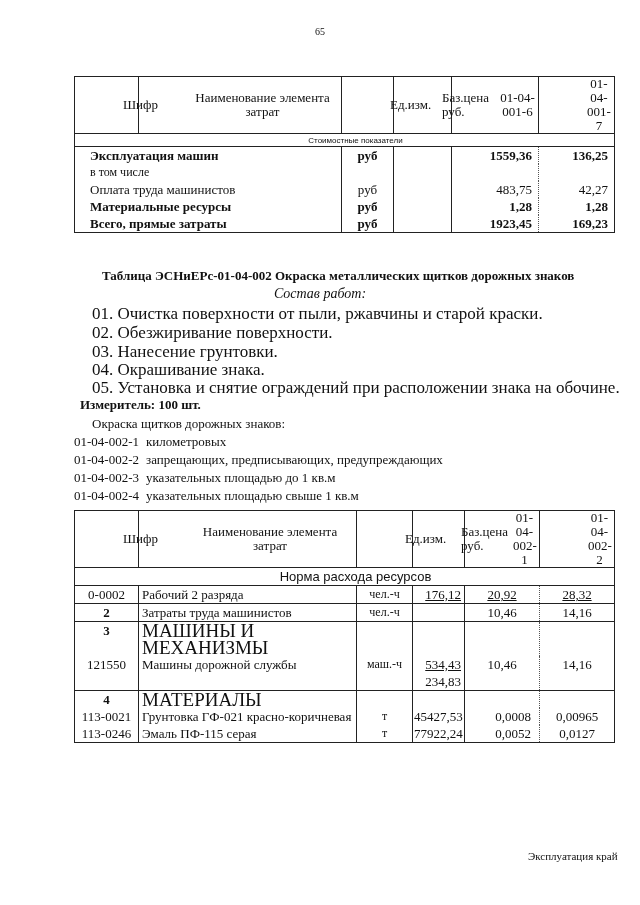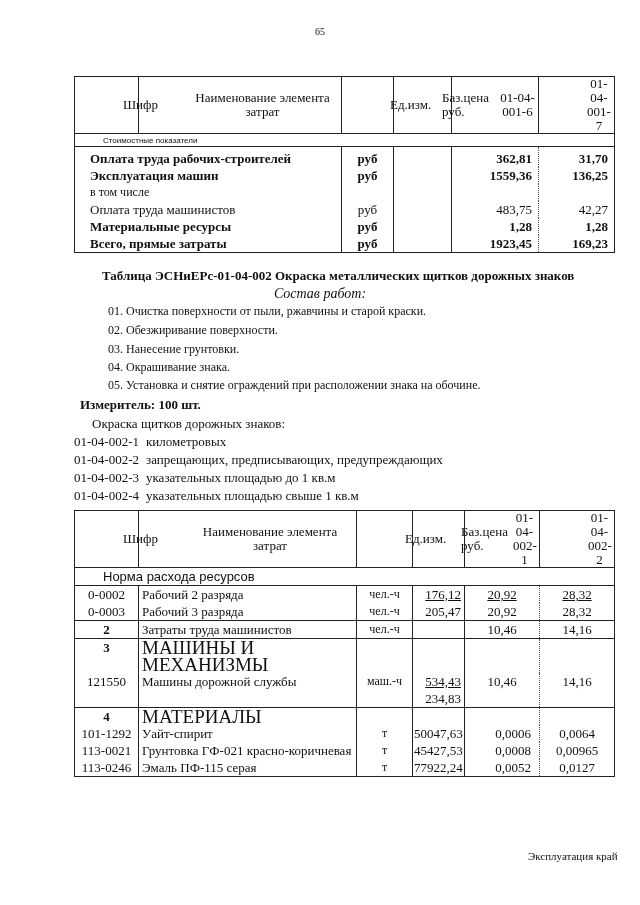--- a/index.html
+++ b/index.html
@@ -3,38 +3,38 @@
   <meta charset="utf-8">
   <style>
     html, body { margin: 0; padding: 0; background: #ffffff; }
     body { width: 640px; height: 905px; position: relative; overflow: hidden;
       font-family: "Liberation Serif", "DejaVu Serif", serif; color: #111; }
     .page-number { position: absolute; top: 26px; left: 0; width: 640px; text-align: center; font-size: 10px; }
 
     table { border-collapse: collapse; position: absolute; table-layout: fixed; }
     td, th { padding: 0 3px; font-weight: normal; }
     .hdr th { border: 1px solid #222; font-size: 13px; line-height: 14px; text-align: center; vertical-align: middle; padding-left: 48px; }
-    .subhdr td { border: 1px solid #222; border-top: none; font-family: "Liberation Sans", "DejaVu Sans", sans-serif; font-size: 8px; text-align: left; height: 12px; padding-right: 6px; padding-left: 28px; }
+    .subhdr td { border: 1px solid #222; border-top: none; font-family: "Liberation Sans", "DejaVu Sans", sans-serif; font-size: 8px; text-align: center; height: 12px; padding-right: 6px; padding-left: 28px; }
 
     
     #t1 { left: 74px; top: 76px; width: 540px; }
     #t1 .hdr th { height: 31px; }
     #t1 td.body { font-size: 13px; line-height: 17px; height: 17px; vertical-align: bottom; }
     #t1 tr.r td.c0 { border-left: 1px solid #222; padding-left: 15px; text-align: left; }
     #t1 tr.r td.c1 { border-left: 1px solid #222; text-align: center; }
     #t1 tr.r td.c2 { border-left: 1px solid #222; border-right: 1px solid #222; }
     #t1 tr.r td.c3 { text-align: right; padding-right: 6px; }
     #t1 tr.r td.c4 { border-left: 1px dotted #555; border-right: 1px solid #222; text-align: right; padding-right: 6px; }
     #t1 tr.r.first td { padding-top: 3px; }
     #t1 tr.r.last td { border-bottom: 1px solid #222; }
     .b { font-weight: bold; }
 
     .title { position: absolute; left: 78px; top: 268px; font-size: 13px; font-weight: bold; white-space: nowrap; margin-left: 24px; }
     .section { position: absolute; left: 0; width: 640px; text-align: center; top: 286px; font-size: 14px; font-style: italic; }
-    .work { position: absolute; left: 92px; font-size: 12px; white-space: nowrap; margin-left: 16px; }
+    .work { position: absolute; left: 92px; font-size: 17px; white-space: nowrap; }
     .meter { position: absolute; left: 80px; top: 397px; font-size: 13px; font-weight: bold; }
     .intro { position: absolute; left: 92px; top: 416px; font-size: 13px; }
     .variant { position: absolute; left: 74px; font-size: 13px; white-space: nowrap; }
     .variant .code { display: inline-block; width: 72px; }
 
     
     #t2 { left: 74px; top: 510px; width: 540px; }
     #t2 .hdr th { height: 31px; }
     #t2 td { font-size: 13px; line-height: 17px; vertical-align: top; }
     #t2 td.code { border-left: 1px solid #222; border-right: 1px solid #222; text-align: center; }
@@ -73,27 +73,20 @@
     <th>Шифр</th>
     <th>Наименование элемента затрат</th>
     <th>Ед.изм.</th>
     <th><span>Баз.цена</span><br><span>руб.</span></th>
     <th>01-04-001-6</th>
     <th>01-04-001-7</th>
   </tr>
   <tr class="subhdr">
     <td colspan="6">Стоимостные показатели</td>
   </tr>
-  <tr class="r first">
-    <td class="body c0 b" colspan="2">Оплата труда рабочих-строителей</td>
-    <td class="body c1 b">руб</td>
-    <td class="body c2"></td>
-    <td class="body c3 b">362,81</td>
-    <td class="body c4 b">31,70</td>
-  </tr>
   <tr class="r">
     <td class="body c0 b" colspan="2">Эксплуатация машин</td>
     <td class="body c1 b">руб</td>
     <td class="body c2"></td>
     <td class="body c3 b">1559,36</td>
     <td class="body c4 b">136,25</td>
   </tr>
   <tr class="r">
     <td class="body c0" colspan="2" style="font-size:12px">в том числе</td>
     <td class="body c1"></td>
@@ -161,28 +154,20 @@
     <td colspan="6">Норма расхода ресурсов</td>
   </tr>
   <tr class="sep">
     <td class="code">0-0002</td>
     <td class="name">Рабочий 2 разряда</td>
     <td class="unit">чел.-ч</td>
     <td class="price ul">176,12</td>
     <td class="v1 ul">20,92</td>
     <td class="v2 ul">28,32</td>
   </tr>
-  <tr>
-    <td class="code">0-0003</td>
-    <td class="name">Рабочий 3 разряда</td>
-    <td class="unit">чел.-ч</td>
-    <td class="price">205,47</td>
-    <td class="v1">20,92</td>
-    <td class="v2">28,32</td>
-  </tr>
   <tr class="sep">
     <td class="code b">2</td>
     <td class="name">Затраты труда машинистов</td>
     <td class="unit">чел.-ч</td>
     <td class="price"></td>
     <td class="v1">10,46</td>
     <td class="v2">14,16</td>
   </tr>
   <tr class="sep grp">
     <td class="code">3</td>
@@ -202,28 +187,20 @@
   </tr>
   <tr class="sep grp">
     <td class="code">4</td>
     <td class="name">МАТЕРИАЛЫ</td>
     <td class="unit"></td>
     <td class="price"></td>
     <td class="v1"></td>
     <td class="v2"></td>
   </tr>
   <tr>
-    <td class="code">101-1292</td>
-    <td class="name">Уайт-спирит</td>
-    <td class="unit">т</td>
-    <td class="price mat-price">50047,63</td>
-    <td class="v1 mat-v">0,0006</td>
-    <td class="v2 mat-v2">0,0064</td>
-  </tr>
-  <tr>
     <td class="code">113-0021</td>
     <td class="name">Грунтовка ГФ-021 красно-коричневая</td>
     <td class="unit">т</td>
     <td class="price mat-price">45427,53</td>
     <td class="v1 mat-v">0,0008</td>
     <td class="v2 mat-v2">0,00965</td>
   </tr>
   <tr class="last">
     <td class="code">113-0246</td>
     <td class="name">Эмаль ПФ-115 серая</td>

